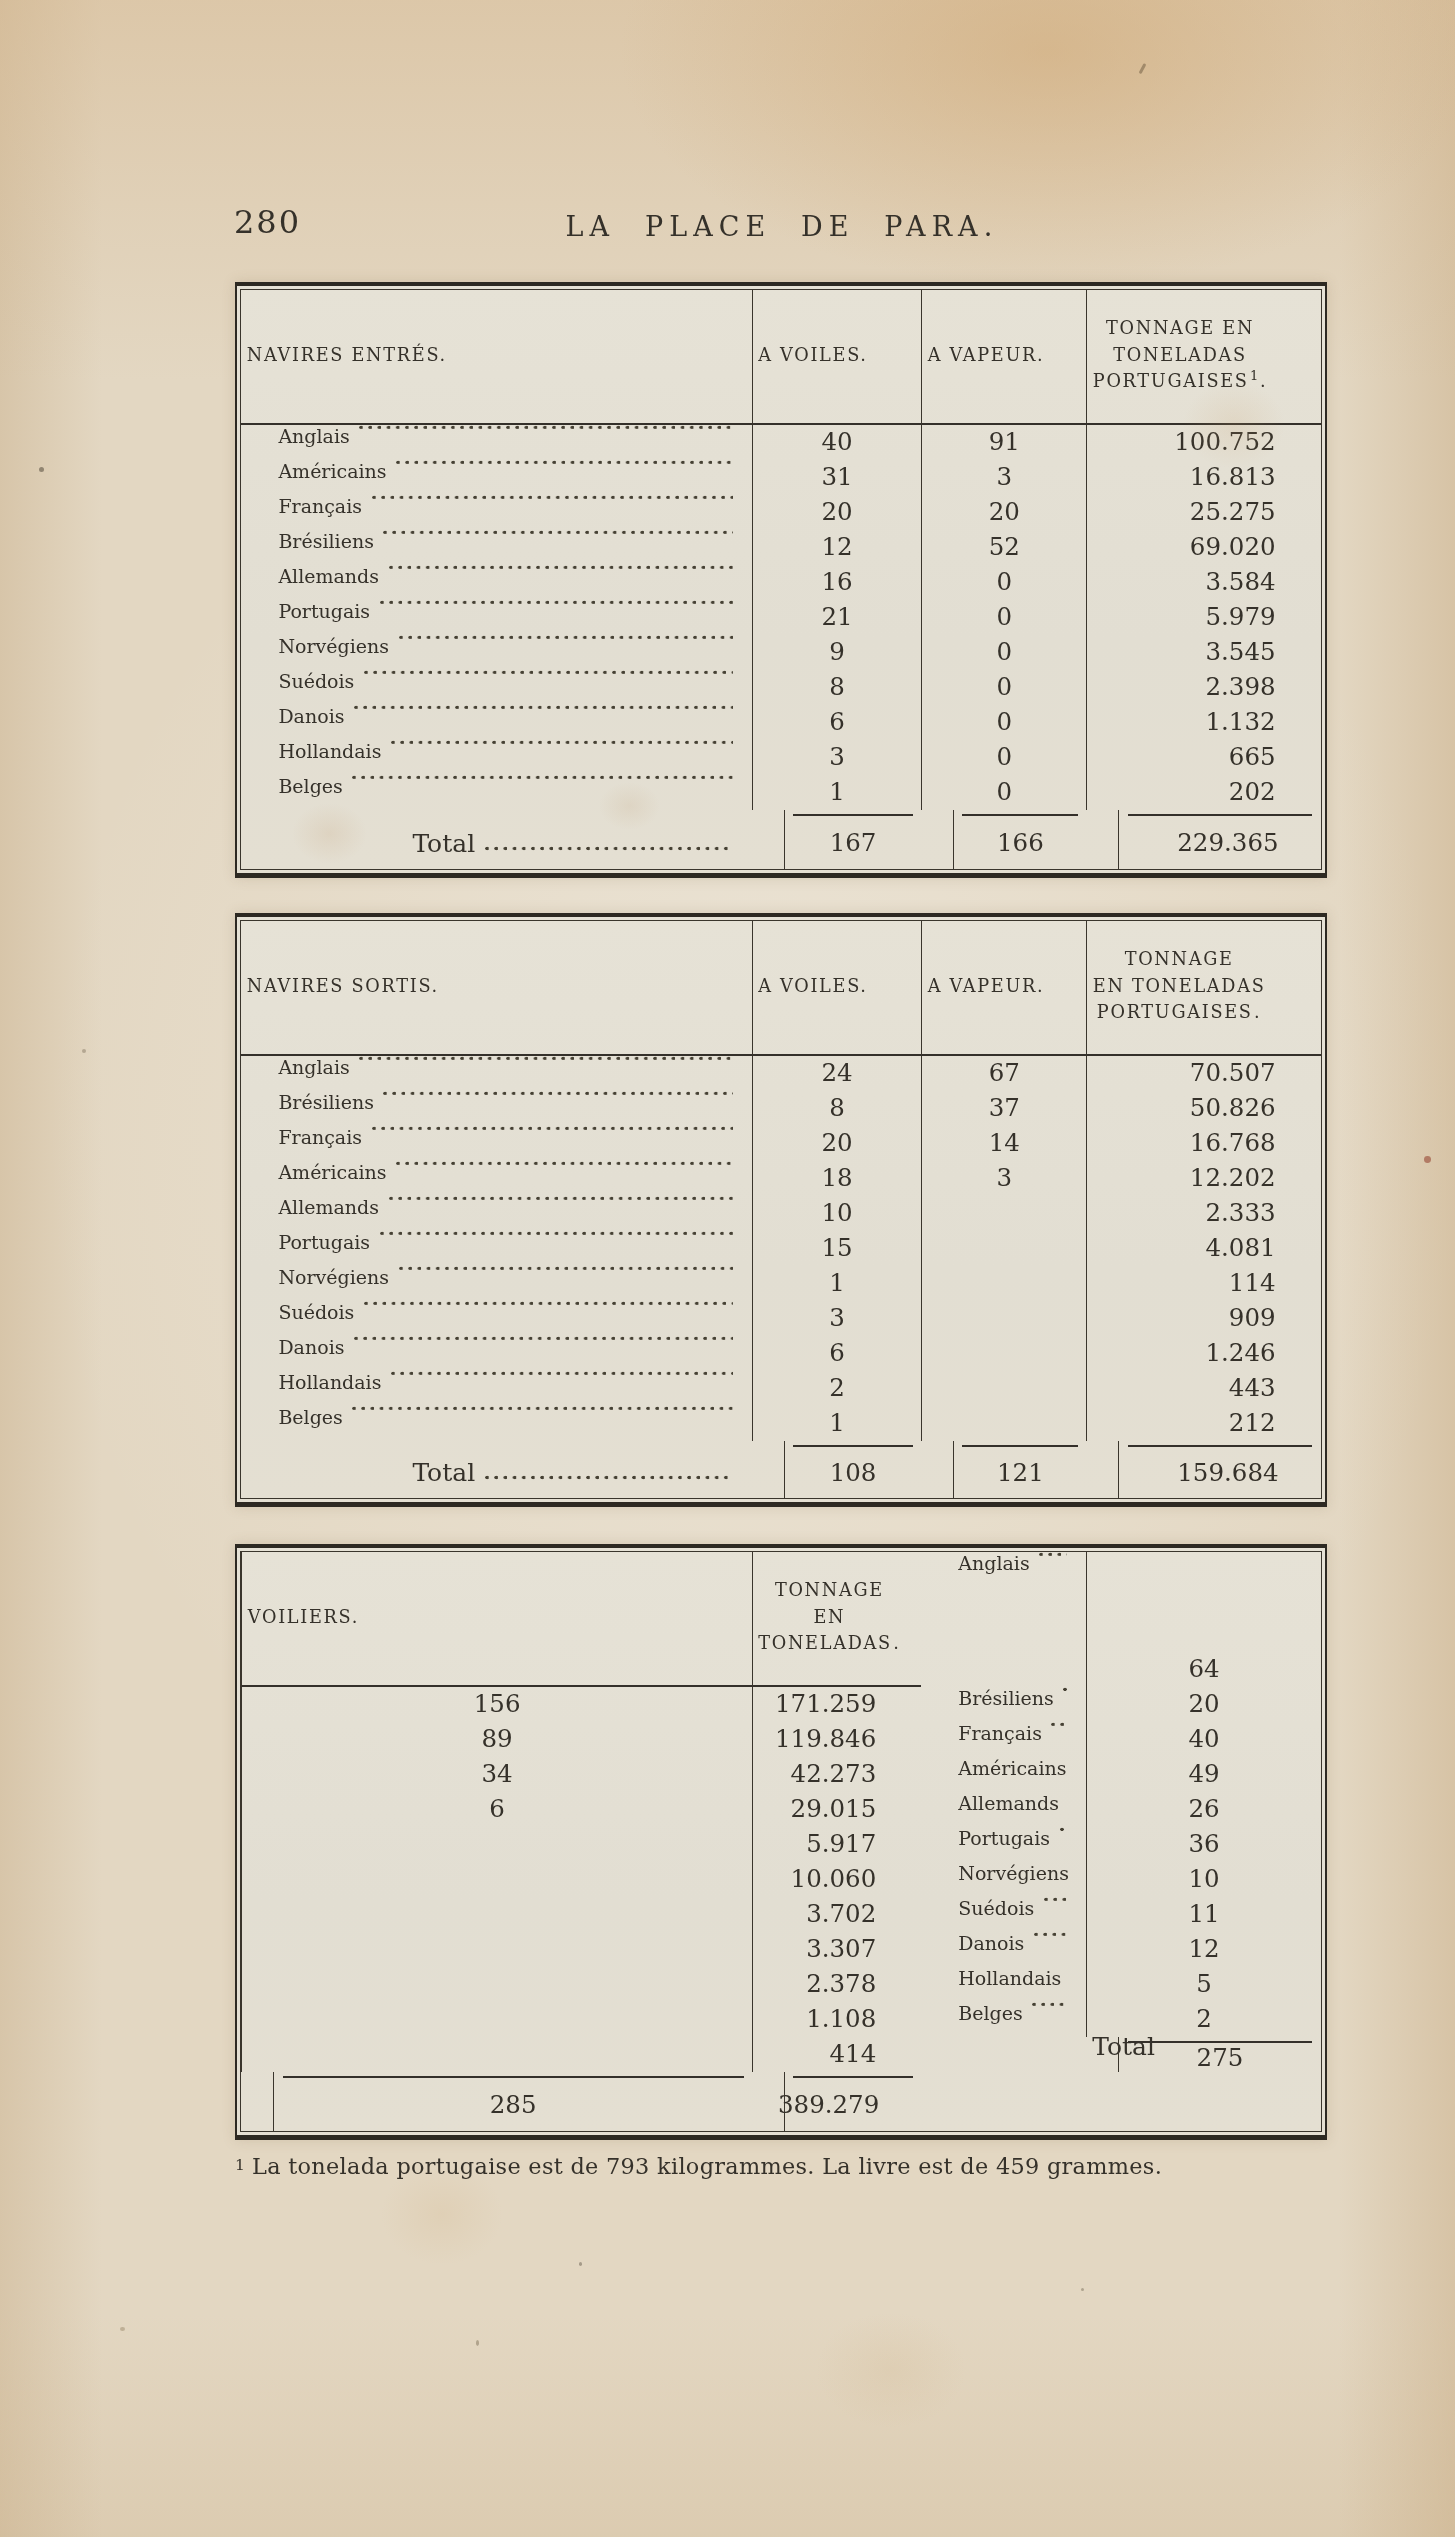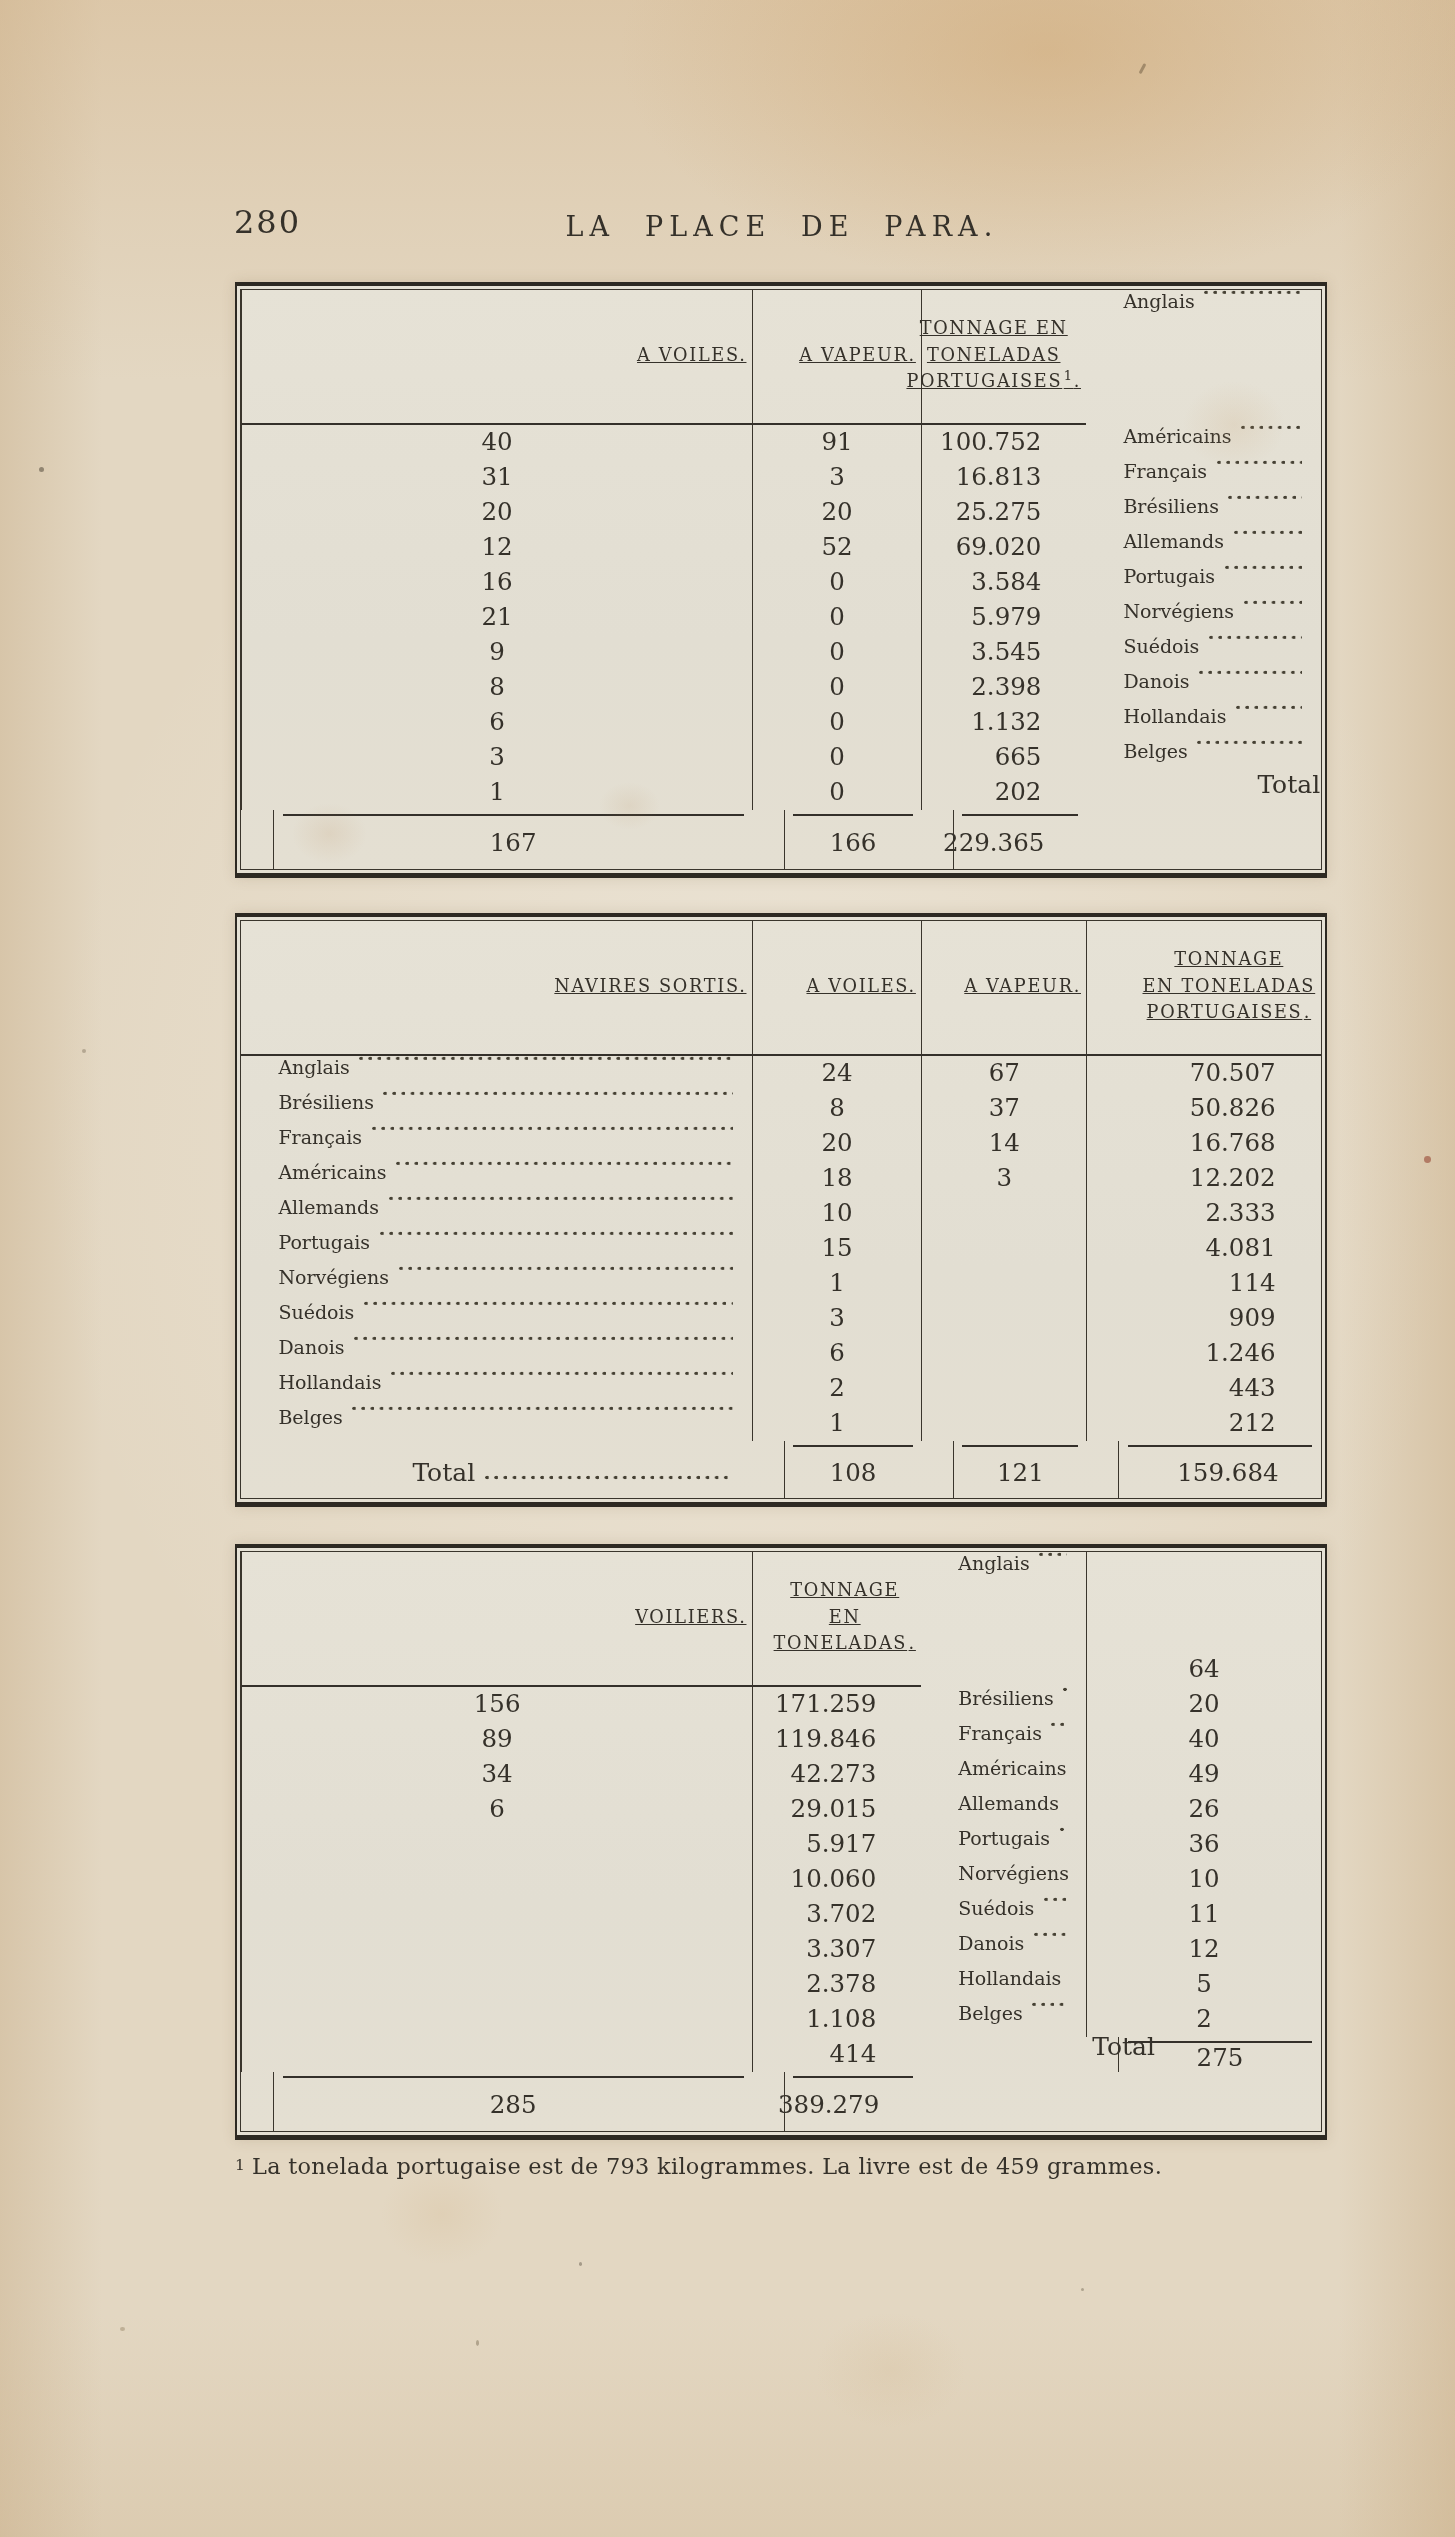--- a/index.html
+++ b/index.html
@@ -31,23 +31,23 @@
   .tbl-inner{
     box-sizing:border-box; width:100%; height:100%;
     border:1.4px solid #3a352c;
     display:grid;
     grid-template-columns:47.3% 15.7% 15.3% 21.7%;
     grid-template-rows:135px repeat(11,35px) minmax(44px,1fr);
   }
   .c{box-sizing:border-box; display:flex; min-width:0;}
   .bl{border-left:1.4px solid #3a352c;}
   
-  .hc{align-items:center; justify-content:flex-end; text-align:center;
+  .hc{align-items:center; justify-content:flex-start; text-align:center;
       border-bottom:2px solid #34302a;
-      font-size:17.7px; letter-spacing:1.7px; line-height:1.5; padding:0 5.4px 2.7px 5.4px;text-decoration:underline;}
+      font-size:17.7px; letter-spacing:1.7px; line-height:1.5; padding:0 5.4px 2.7px 5.4px;}
   .sup{font-size:13px; vertical-align:super; line-height:1; margin-left:1.4px;}
   
   .nc{align-items:flex-start; padding:0 17.7px 3.4px 37px; font-size:19px;}
   .nc .lbl{white-space:nowrap;}
   .leader{flex:1 1 auto; height:4.8px; margin:0 1.4px 6.8px 9.5px;
       background-image:radial-gradient(circle at 2px 2.4px, #454033 1.5px, rgba(0,0,0,0) 2px);
       background-size:9.2px 4.8px; background-repeat:repeat-x;}
   .num{align-items:flex-end; justify-content:center; font-size:24.5px; padding-bottom:4.1px;}
   .ton{align-items:flex-end; justify-content:flex-end; font-size:24.5px; padding:0 45px 4.1px 0;}
   
@@ -78,20 +78,21 @@
 </head>
 <body>
 
 <div class="page">
 
   <div class="pagenum">280</div>
   <div class="title">LA PLACE DE PARA.</div>
 
   <div class="tbl" style="top:282px; height:596px;">
     <div class="tbl-inner">
+      <div class="c hc">NAVIRES ENTRÉS.</div>
       <div class="c hc bl">A VOILES.</div>
       <div class="c hc bl">A VAPEUR.</div>
       <div class="c hc bl">
         <div>
           <div>TONNAGE EN</div>
           <div>TONELADAS</div>
           <div><span>PORTUGAISES</span><span class="sup">1</span><span>.</span></div>
         </div>
       </div>
       <div style="display:contents"><div class="c nc">

